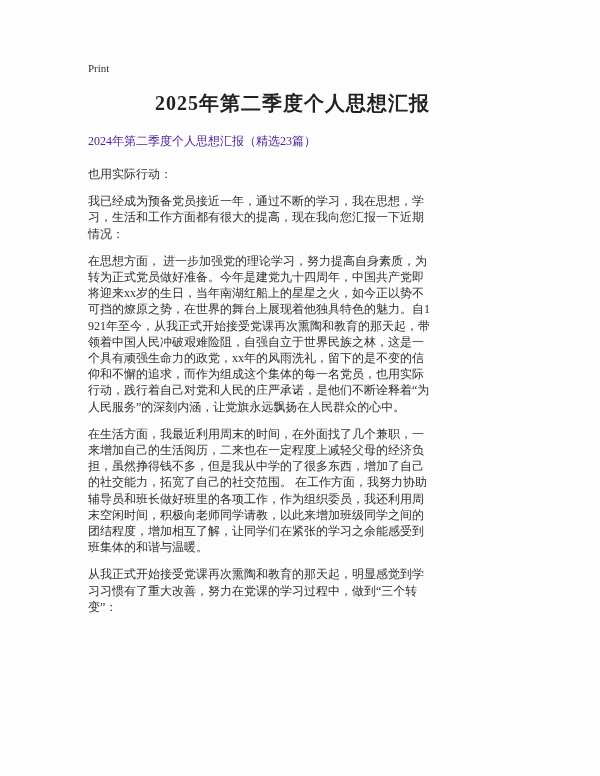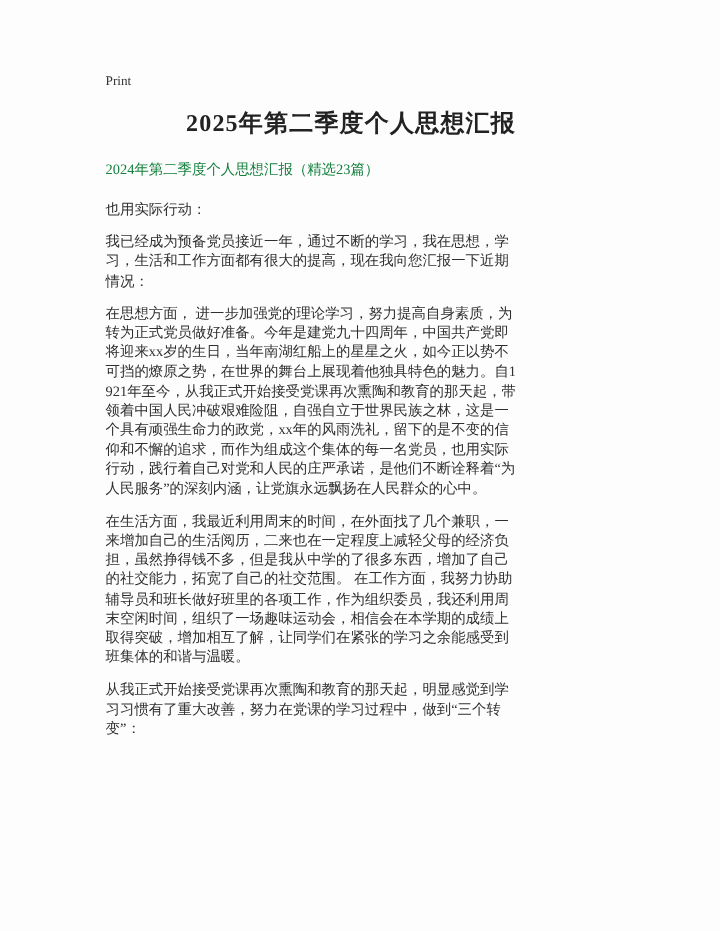--- a/index.html
+++ b/index.html
@@ -32,21 +32,21 @@
     font-size: 20px;
     font-weight: 700;
     color: #222222;
     text-align: right;
     line-height: 26px;
     letter-spacing: 1px;
   }
   .doc-subtitle {
     margin-top: 18px;
     font-size: 12px;
-    color: #15803d;
+    color: #4c1d95;
     line-height: 15px;
   }
   .section-heading {
     margin: 13px 0 0 0;
     font-size: 12.5px;
     font-weight: 700;
     color: #1f1f1f;
     line-height: 15px;
   }
   .body-text p {
@@ -74,19 +74,19 @@
 
 
   <div class="body-text">
     <p class="salutation">也用实际行动：</p>
 
     <p>我已经成为预备党员接近一年，通过不断的学习，我在思想，学习，生活和工作方面都有很大的提高，现在我向您汇报一下近期情况：</p>
 
     <p>在思想方面， 进一步加强党的理论学习，努力提高自身素质，为转为正式党员做好准备。今年是建党九十四周年，中国共产党即将迎来xx岁的生日，当年南湖红船上的星星之火，如今正以势不可挡的燎原之势，在世界的舞台上展现着他独具特色的魅力。自1921年至今，从我正式开始接受党课再次熏陶和教育的那天起，带领着中国人民冲破艰难险阻，自强自立于世界民族之林，这是一个具有顽强生命力的政党，xx年的风雨洗礼，留下的是不变的信仰和不懈的追求，而作为组成这个集体的每一名党员，也用实际行动，践行着自己对党和人民的庄严承诺，是他们不断诠释着“为人民服务”的深刻内涵，让党旗永远飘扬在人民群众的心中。</p>
 
 
-    <p>在生活方面，我最近利用周末的时间，在外面找了几个兼职，一来增加自己的生活阅历，二来也在一定程度上减轻父母的经济负担，虽然挣得钱不多，但是我从中学的了很多东西，增加了自己的社交能力，拓宽了自己的社交范围。 在工作方面，我努力协助辅导员和班长做好班里的各项工作，作为组织委员，我还利用周末空闲时间，组织了一场趣味运动会，相信会在本学期的成绩上取得突破，增加相互了解，让同学们在紧张的学习之余能感受到班集体的和谐与温暖。</p>
+    <p>在生活方面，我最近利用周末的时间，在外面找了几个兼职，一来增加自己的生活阅历，二来也在一定程度上减轻父母的经济负担，虽然挣得钱不多，但是我从中学的了很多东西，增加了自己的社交能力，拓宽了自己的社交范围。 在工作方面，我努力协助辅导员和班长做好班里的各项工作，作为组织委员，我还利用周末空闲时间，积极向老师同学请教，以此来增加班级同学之间的团结程度，增加相互了解，让同学们在紧张的学习之余能感受到班集体的和谐与温暖。</p>
 
     <p>从我正式开始接受党课再次熏陶和教育的那天起，明显感觉到学习习惯有了重大改善，努力在党课的学习过程中，做到“三个转变”：</p>
 
   </div>
 
 </div>
 
 </body></html>

